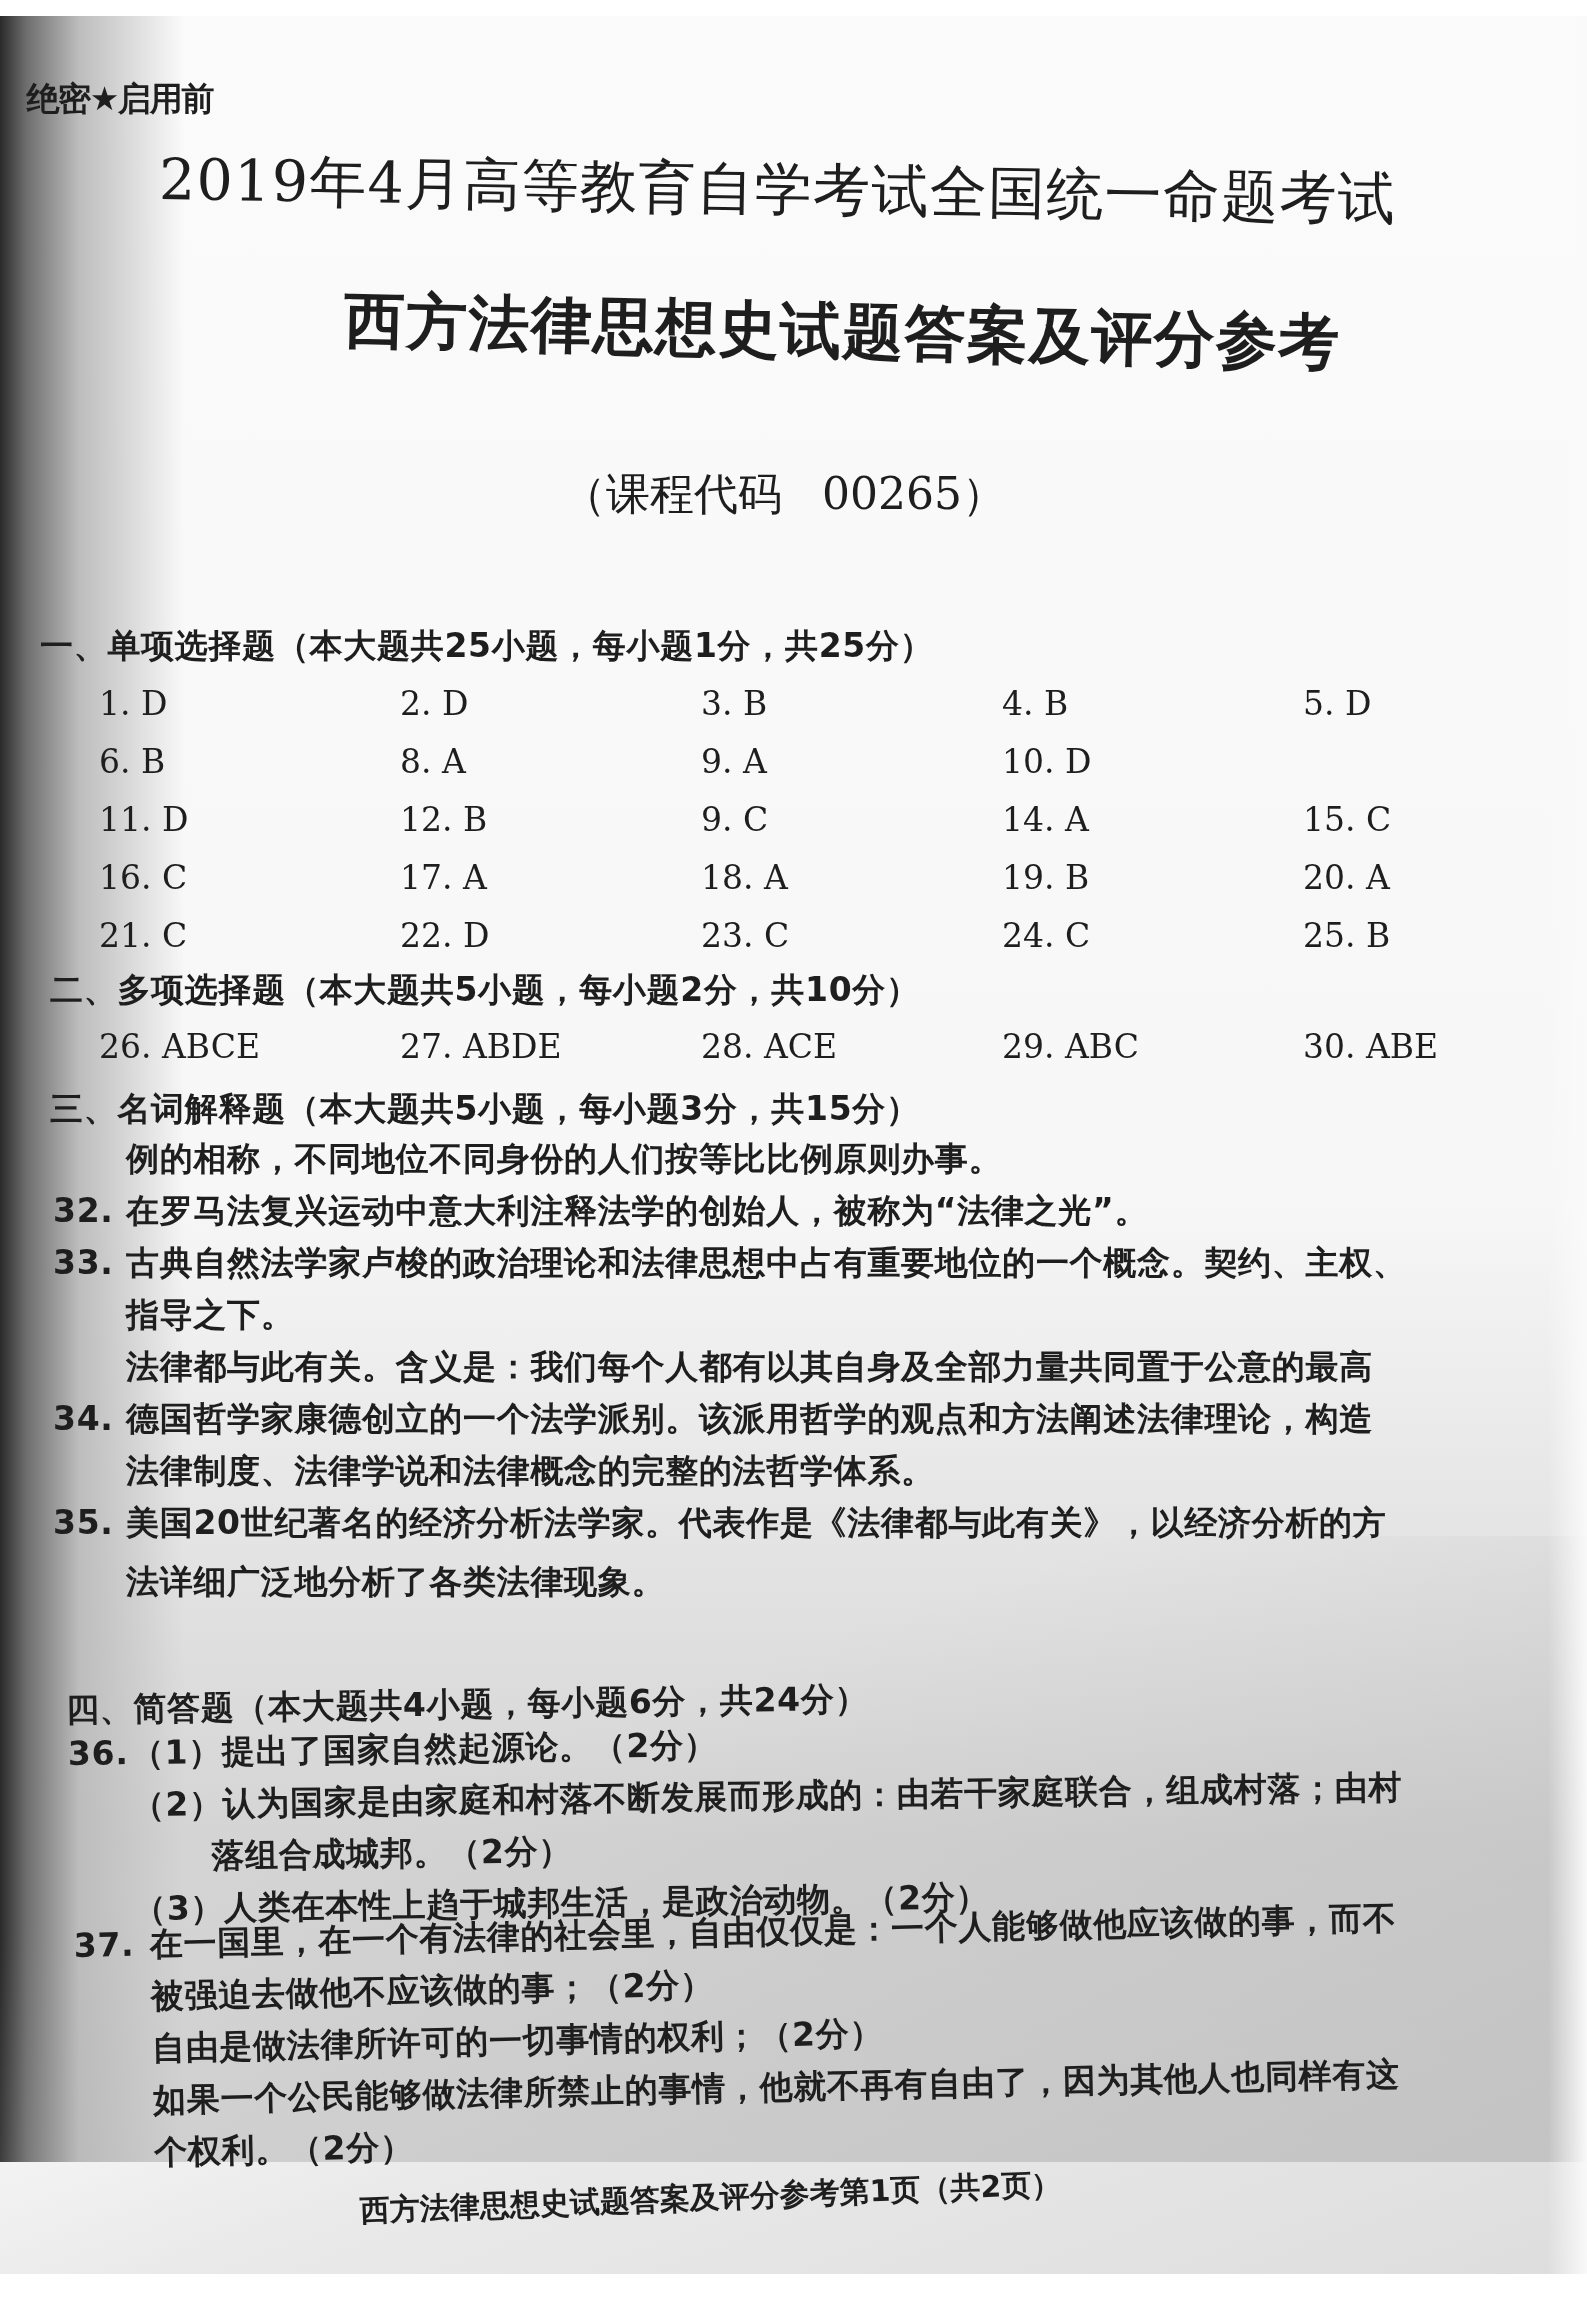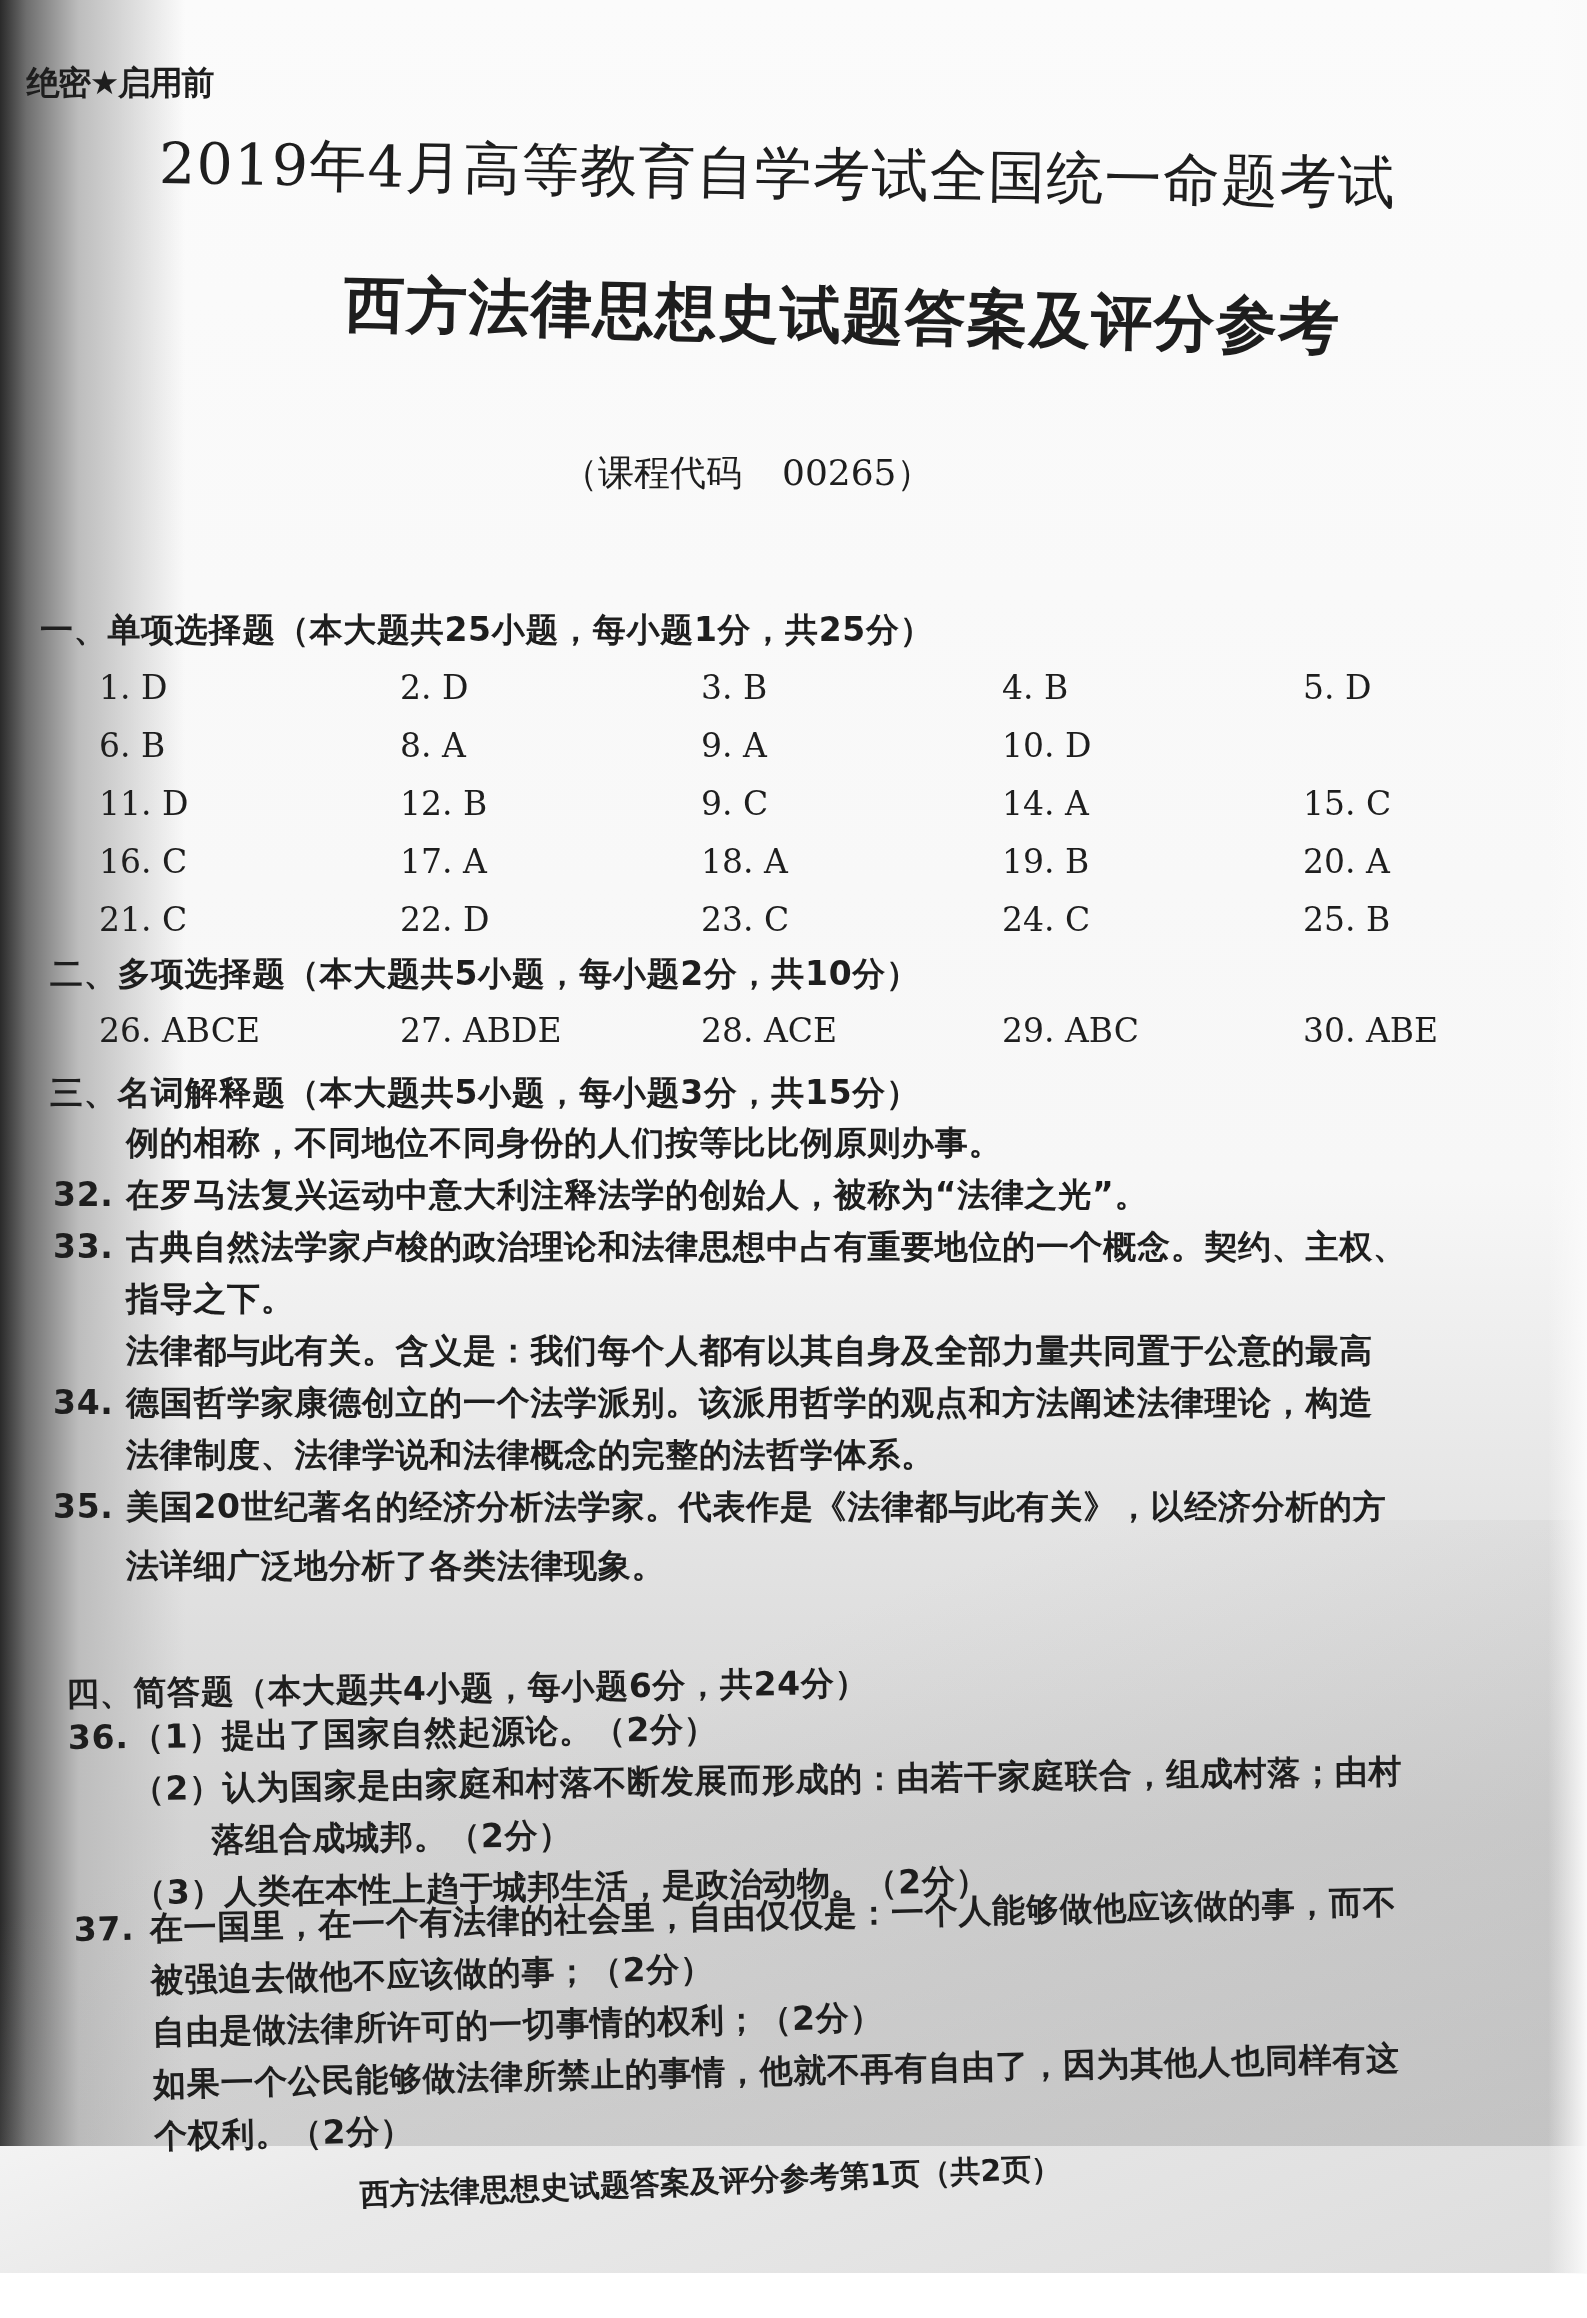--- a/index.html
+++ b/index.html
@@ -3,38 +3,38 @@
 <meta charset="utf-8">
 <style>
   html, body { margin: 0; padding: 0; }
   body {
     width: 1588px; height: 2319px; overflow: hidden; position: relative;
     background: #ffffff;
     font-family: "DejaVu Serif", "Liberation Serif", serif;
     color: #1e1e1e;
   }
   .page {
-    position: absolute; left: 0; top: 0; width: 1588px; height: 2146px;
+    position: absolute; left: 0; top: 16px; width: 1588px; height: 2146px;
     background:
       linear-gradient(to right, #2a2a2a 0px, #6e6e6e 26.4px, #bdbdbd 79px, rgba(235,235,235,0) 185px),
       linear-gradient(to bottom, #fbfbfb 0%, #f7f7f7 55%, #e3e3e3 72%, #d4d4d4 85%, #d8d8d8 100%);
   }
   .page-shadow {
     position: absolute; left: 0; top: 1520px; width: 1588px; height: 753px;
     background: linear-gradient(160deg, rgba(255,255,255,0) 30%, rgba(170,170,170,0.25) 60%, rgba(120,120,120,0.25) 100%);
   }
   .right-strip {
     position: absolute; right: 0; top: 0; width: 40px; height: 2274px;
     background: linear-gradient(to right, rgba(255,255,255,0), #fafafa);
   }
   .abs { position: absolute; white-space: nowrap; }
   .conf { left: 26.4px; top: 61px; font-family: "DejaVu Sans", sans-serif; font-weight: bold; font-size: 33px; letter-spacing: -1.3px; }
   .title1 { left: 159px; top: 126px; font-size: 57px; letter-spacing: 1.3px; transform: rotate(0.9deg); transform-origin: left; }
   .title2 { left: 344px; top: 264px; font-family: "DejaVu Sans", sans-serif; font-weight: bold; font-size: 61px; letter-spacing: 1.3px; transform: rotate(1.3deg); transform-origin: left; }
-  .code { left: 562px; top: 449px; font-size: 36px; }
+  .code { left: 562px; top: 449px; font-size: 44px; }
   .code .num { margin-left: 40px; }
   .sec { font-family: "DejaVu Sans", sans-serif; font-weight: bold; font-size: 33px; letter-spacing: 0.7px; }
   .row { display: flex; font-family: "DejaVu Serif", "Liberation Serif", serif; font-size: 33px; }
   .cell { width: 301px; }
   .para { font-family: "DejaVu Sans", sans-serif; font-weight: bold; font-size: 33px; line-height: 52px; letter-spacing: 0.7px; }
   .para .n { display: inline-block; width: 73px; }
   .para .cont { padding-left: 73px; }
   .footer { left: 360px; top: 2175px; font-family: "DejaVu Sans", sans-serif; font-weight: bold; font-size: 30px; transform: rotate(-2.2deg); transform-origin: left; }
   .bottom-white { position: absolute; left: 0; top: 2274px; width: 1588px; height: 45px; background: #fff; }
 </style>

